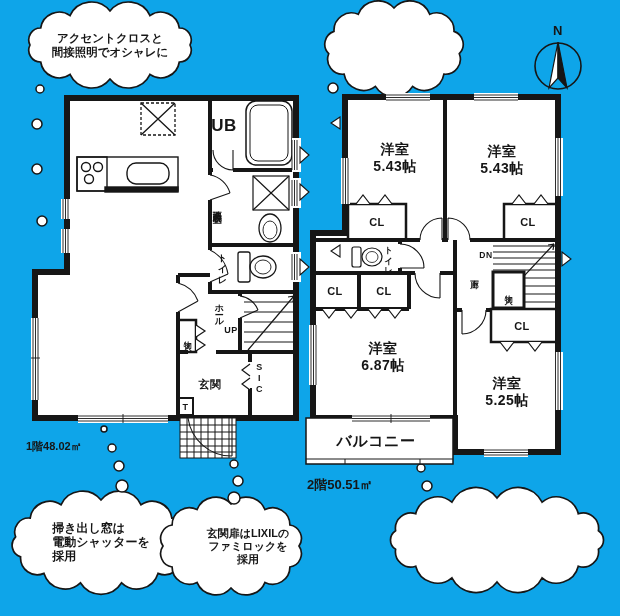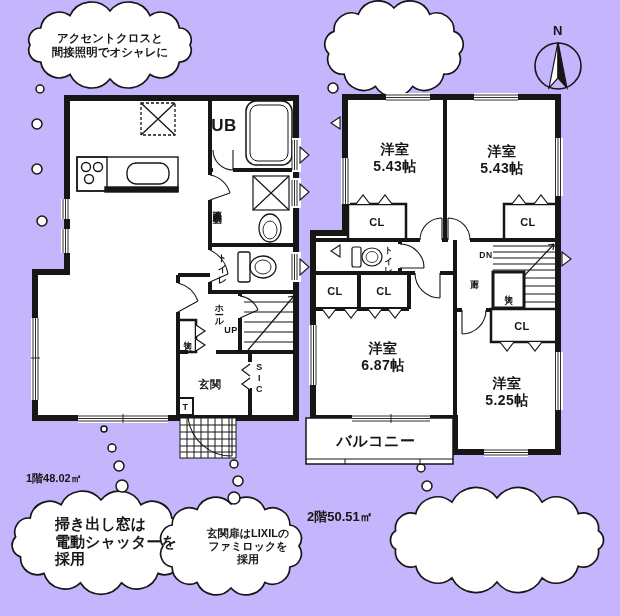--- a/index.html
+++ b/index.html
@@ -1,30 +1,30 @@
 <!DOCTYPE html>
 <html><head>
 <meta charset="utf-8">
 <style>
   html,body{margin:0;padding:0;background:#e8e8e8;}
   #stage{
     position:relative;width:620px;height:616px;margin:0 auto;
-    background:#c4b5fd;overflow:hidden;
+    background:#0ea5e9;overflow:hidden;
     font-family:"Liberation Sans","DejaVu Sans",sans-serif;color:#111;
   }
   #linework{position:absolute;left:0;top:0;}
   .lbl{
     position:absolute;transform:translate(-50%,-50%);
     white-space:pre-line;text-align:center;line-height:1.18;
     color:#161616;font-weight:600;letter-spacing:.5px;
   }
   .lbl-l{
     position:absolute;transform:translate(0,-50%);
     white-space:pre-line;text-align:left;line-height:1.2;
-    color:#161616;font-weight:600;margin-top:32px;
+    color:#161616;font-weight:600;
   }
   .v{writing-mode:vertical-rl;text-orientation:upright;letter-spacing:1px;}
   .bubble{font-weight:600;letter-spacing:0;}
   .ta-l{text-align:left;}
 </style>
 </head>
 <body>
 
 <div id="stage">
 
@@ -234,21 +234,21 @@
 
     <g stroke="#161616">
       <circle cx="558" cy="66" r="23" fill="none" stroke-width="1.6"></circle>
       <path d="M558,42 L549,88 L558,78 Z" fill="#fff" stroke-width="1.2"></path>
       <path d="M558,42 L567,88 L558,78 Z" fill="#161616" stroke-width="1.2"></path>
     </g>
   </svg>
 
   <div class="lbl bubble" style="left:110px;top:46px;font-size:11.5px">アクセントクロスと
 間接照明でオシャレに</div>
-  <div class="lbl bubble ta-l" style="left:116px;top:542px;font-size:15px">掃き出し窓は
+  <div class="lbl bubble ta-l" style="left:101px;top:542px;font-size:12px">掃き出し窓は
 電動シャッターを
 採用</div>
   <div class="lbl bubble" style="left:248px;top:546px;font-size:11px">玄関扉はLIXILの
 ファミロックを
 採用</div>
 
   <div class="lbl" style="left:558px;top:31px;font-size:13px">N</div>
 
   <div class="lbl" style="left:224px;top:126px;font-size:17px">UB</div>
   <div class="lbl v" style="left:217px;top:206px;font-size:9px">洗面脱衣室</div>

